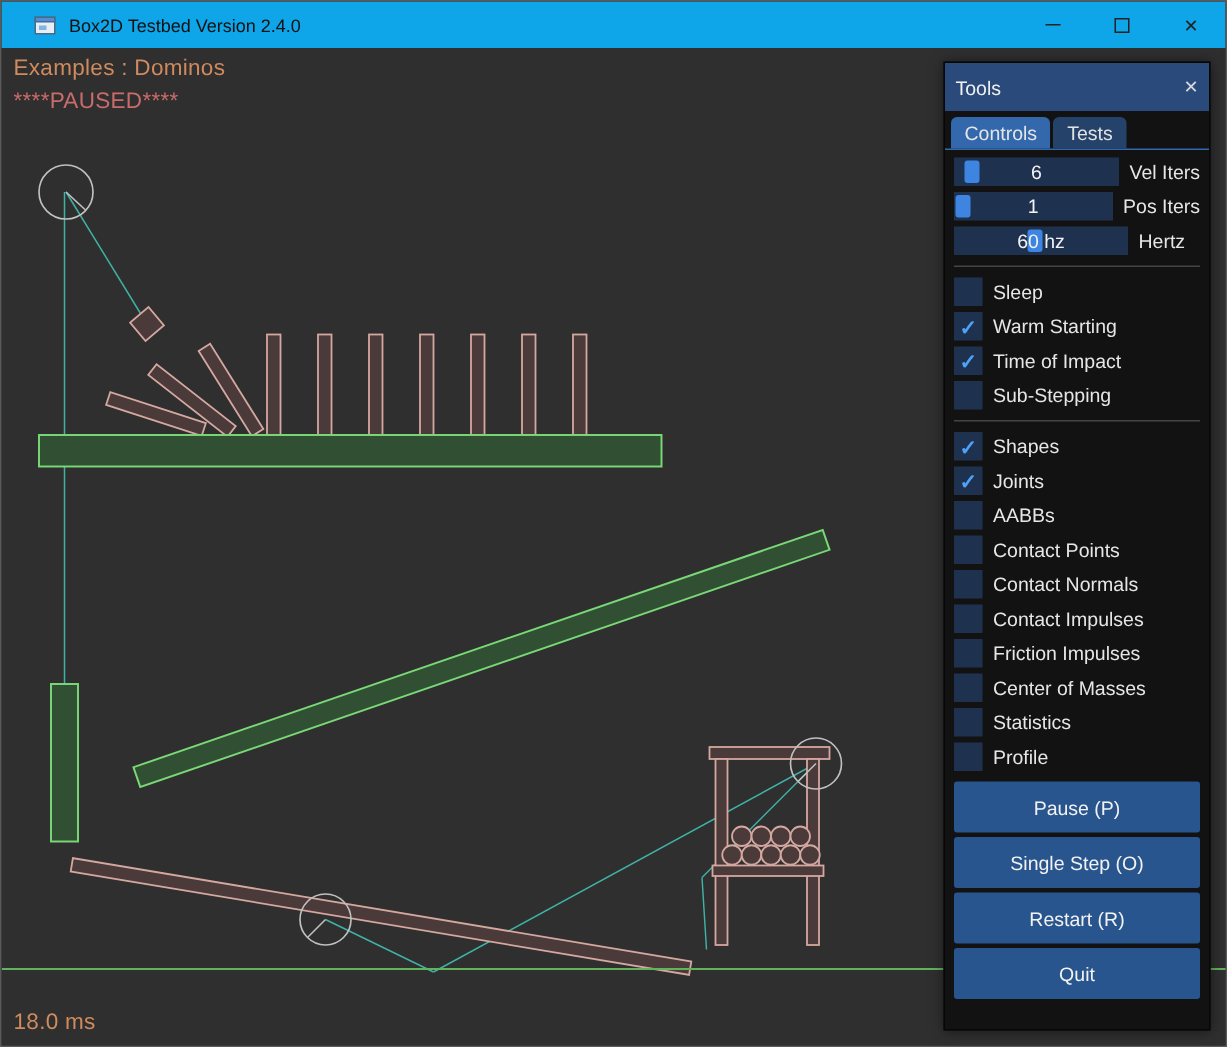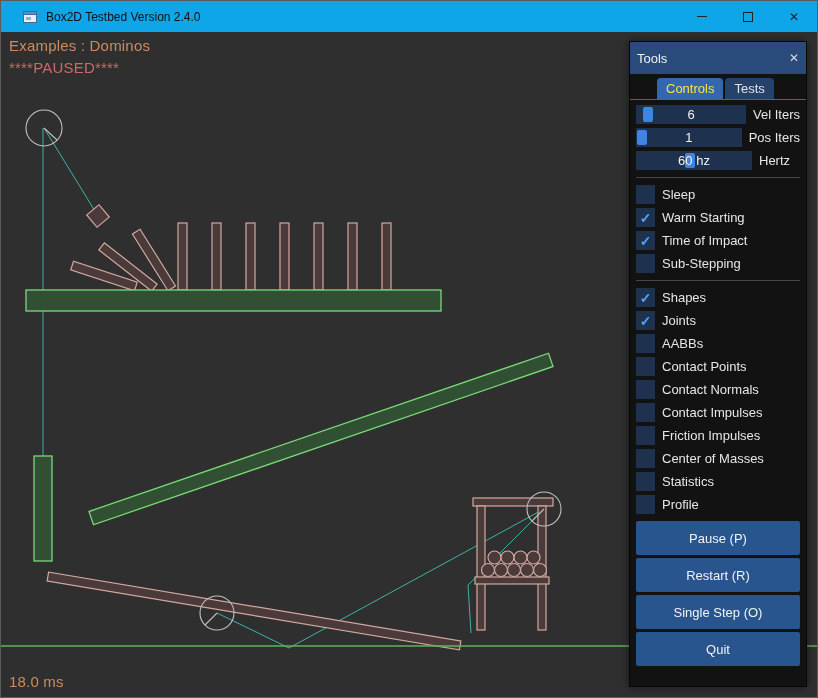--- a/index.html
+++ b/index.html
@@ -33,21 +33,21 @@
 
   
   .tools-panel { position:absolute; left:628px; top:9px; width:178px; height:646px;
     background:var(--panel-bg); border:1px solid #070707; color:var(--text); font-size:13px;
     box-shadow:0 0 8px rgba(0,0,0,0.5); }
   .panel-titlebar { height:32px; background:var(--title-active); display:flex; align-items:center; padding:0 7px; }
   .panel-title { flex:1; color:#f0f0f0; }
   .panel-close { color:#d8d8d8; font-size:12px; cursor:default; }
   .tab-bar { display:flex; align-items:flex-end; padding:4px 4px 0 4px; border-bottom:1px solid var(--tab-active); }
   .tab { padding:3px 9px 3px 9px; margin-right:2px; border-radius:4px 4px 0 0; background:var(--tab-inactive); color:#e2e2e2; cursor:default; }
-  .tab.active { background:var(--tab-active); color:#fde047;margin-left:23px; }
+  .tab.active { background:var(--tab-active); color:#e5e5e5; }
   .panel-content { padding:5px 6px 0 6px; display:flex; flex-direction:column; }
 
   .slider-row, .check-row { display:flex; align-items:center; margin-bottom:4px; height:19px; }
   .slider-frame { position:relative; width:116px; height:19px; background:var(--frame-bg); overflow:hidden; }
   .slider-grab { position:absolute; top:2px; width:10px; height:15px; background:var(--slider-grab); border-radius:2px; }
   .slider-value { position:absolute; left:0; top:0; width:100%; height:100%; display:flex; align-items:center; justify-content:center; color:#f2f2f2; }
   .row-label { margin-left:7px; color:#e6e6e6; white-space:nowrap; }
 
   .checkbox { position:relative; width:19px; height:19px; background:var(--frame-bg); display:flex; align-items:center; justify-content:center; }
   .checkmark { display:none; color:var(--check-mark); font-size:14px; font-weight:bold; line-height:1; }
@@ -264,21 +264,21 @@
           <span class="checkbox"></span>
           <span class="row-label">Statistics</span>
         </div>
         <div class="check-row">
           <span class="checkbox"></span>
           <span class="row-label">Profile</span>
         </div>
 
         <div class="btn-group">
           <button class="panel-btn">Pause (P)</button>
+          <button class="panel-btn">Single Step (O)</button>
           <button class="panel-btn">Restart (R)</button>
-          <button class="panel-btn">Single Step (O)</button>
           <button class="panel-btn">Quit</button>
         </div>
 
       </div>
     </div>
   </div>
 </div>
 
 </body></html>

